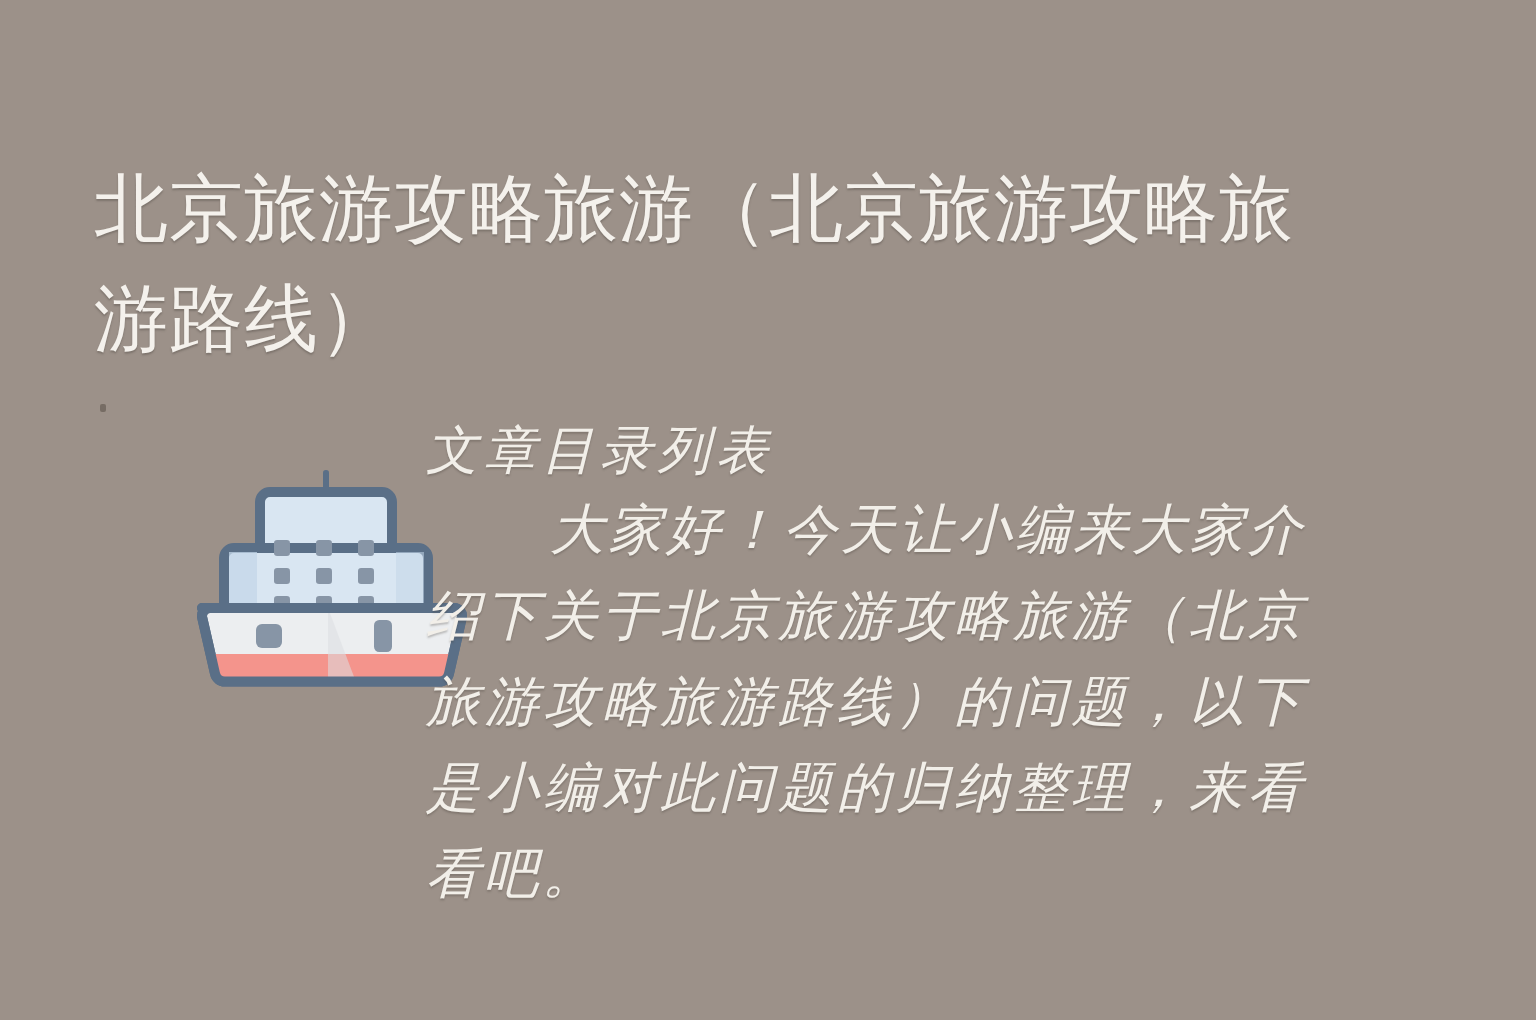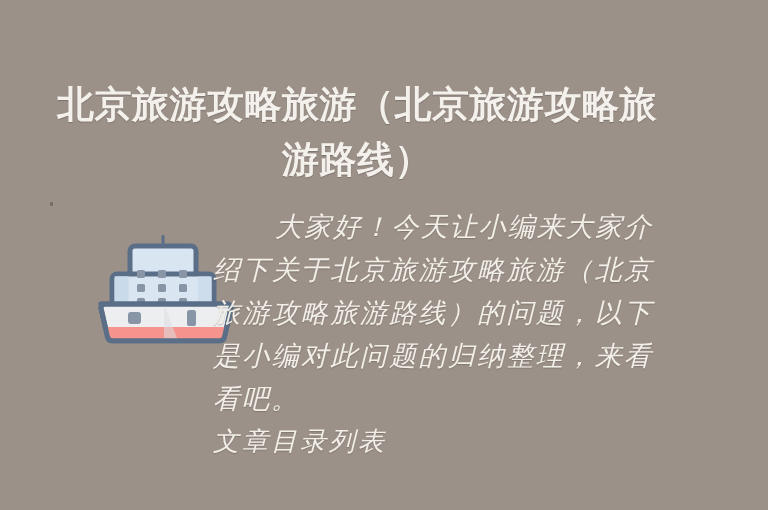--- a/index.html
+++ b/index.html
@@ -22,26 +22,25 @@
   }
 
   
   #article-title {
     position: absolute;
     left: 47px;
     top: 52px;
     width: 620px;
     font-size: 37px;
     line-height: 55px;
-    font-weight: 700;
+    font-weight: 400;
     color: #f4f1ec;
     letter-spacing: 0.5px;
     text-shadow: 0 1px 1px rgba(70,62,56,0.35);
     white-space: normal;
-    text-align: center;
   }
 
   
   #content-block {
     position: absolute;
     left: 213px;
     top: 205px;
     width: 440px;
   }
 
@@ -140,17 +139,17 @@
       </g>
 
       <rect x="34" y="80" width="13" height="12" rx="3" fill="#8795a6"></rect>
       <rect x="93" y="78" width="9" height="16" rx="2.6" fill="#8795a6"></rect>
 
       <path d="M7 72 h126 a4 4 0 0 1 3.9 4.8 l-6.4 28 a5 5 0 0 1 -4.9 4 h-107.2 a5 5 0 0 1 -4.9 -4 l-6.4 -28 a4 4 0 0 1 3.9 -4.8 z" fill="none" stroke="#5a6f87" stroke-width="5" stroke-linejoin="round"></path>
     </svg>
   </figure>
 
   <div id="content-block">
+    <p id="toc-heading">文章目录列表</p>
     <p id="intro-paragraph">大家好！今天让小编来大家介绍下关于北京旅游攻略旅游（北京旅游攻略旅游路线）的问题，以下是小编对此问题的归纳整理，来看看吧。</p>
-    <p id="toc-heading">文章目录列表</p>
   </div>
 
 </div>
 
 </body></html>

